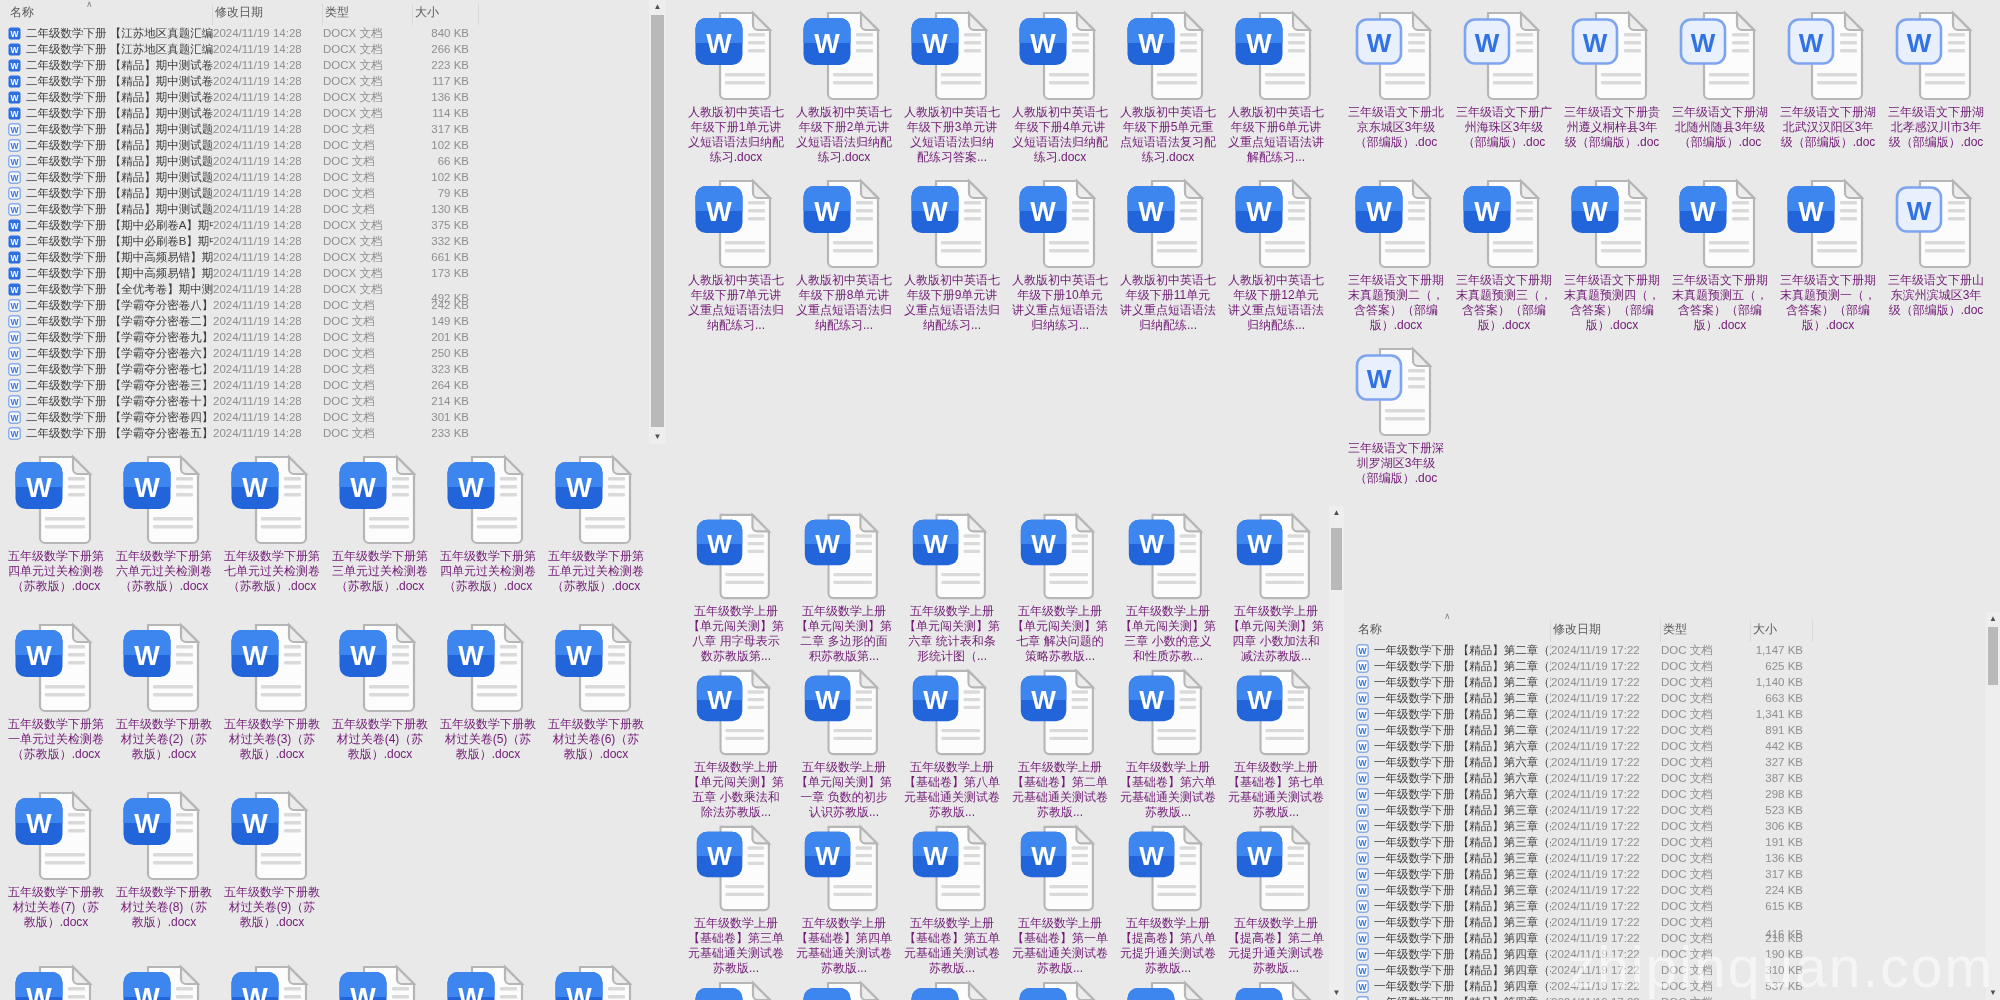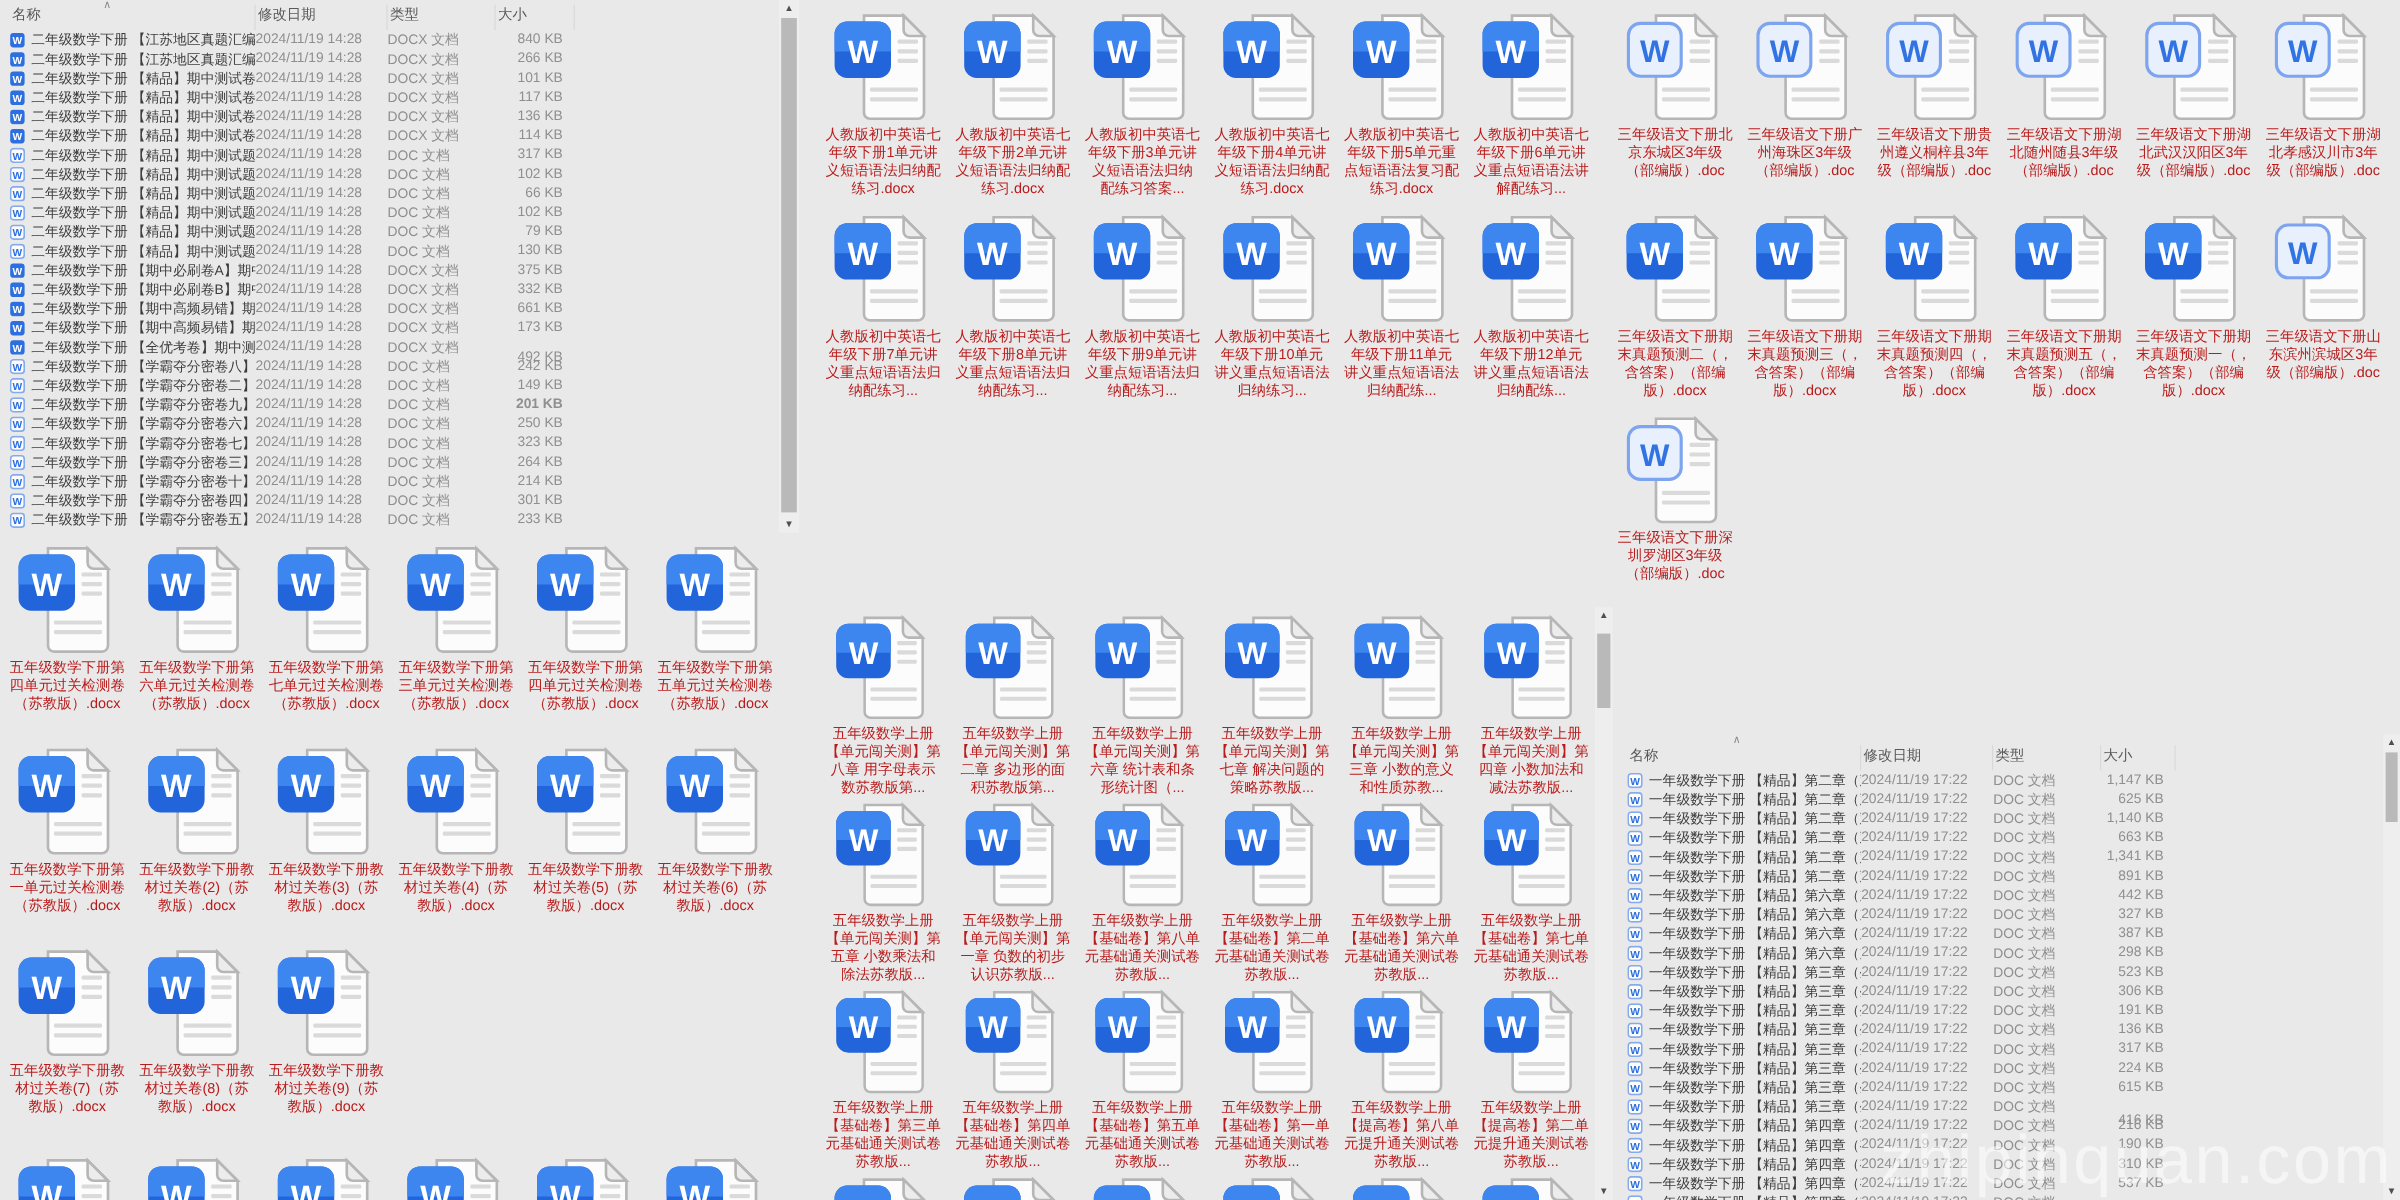--- a/index.html
+++ b/index.html
@@ -23,21 +23,21 @@
   .namecell{display:flex;align-items:center;gap:5px}
   .namecell svg{flex-shrink:0}
   .nametext{overflow:hidden;white-space:nowrap}
   .meta{color:#8f8f8f}
   .sizecell{text-align:right;padding-right:10px;color:#8f8f8f}
 
   
   .grid{display:flex;flex-wrap:wrap;align-content:flex-start}
   .gitem{width:108px;height:168px;display:flex;flex-direction:column;align-items:center;padding-top:6px;box-sizing:border-box}
   .gitem.short{height:156px}
-  .glabel{margin-top:3px;font-size:12px;line-height:15px;text-align:center;color:#b91c1c;width:96px;word-break:break-all;overflow:hidden;max-height:62px}
+  .glabel{margin-top:3px;font-size:12px;line-height:15px;text-align:center;color:#701a75;width:96px;word-break:break-all;overflow:hidden;max-height:62px}
   .bl-lab .glabel{max-height:77px}
 
   
   .vsb{position:absolute;background:#eeeeee;z-index:20}
   .sarr{height:14px;display:flex;align-items:center;justify-content:center;font-size:8px;color:#4f4f4f;line-height:1;user-select:none}
   .sarr-b{position:absolute;bottom:0;left:0;right:0}
   .sthumb{position:absolute;left:2px;right:2px;background:#b9b9b9}
 
   
   #watermark{position:absolute;right:6px;bottom:0;text-align:right;z-index:50;line-height:1.12;pointer-events:none}
@@ -91,21 +91,21 @@
       <div class="frow">
         <div class="cell namecell" style="width: 205px;">
           <svg width="13" height="13" viewBox="0 0 13 13">
             <rect x="0.5" y="0.5" width="12" height="12" rx="2.6" fill="#2b6fe0"></rect>
             <text x="6.5" y="10" text-anchor="middle" font-size="8.5" font-weight="bold" fill="#ffffff" font-family="Liberation Sans, sans-serif">W</text>
           </svg>
           <span class="nametext">二年级数学下册 【精品】期中测试卷（...</span>
         </div>
         <div class="cell meta" style="width: 110px;">2024/11/19 14:28</div>
         <div class="cell meta" style="width: 90px;">DOCX 文档</div>
-        <div class="cell sizecell" style="width: 66px;">101 KB</div>
+        <div class="cell sizecell" style="width: 66px;">223 KB</div>
       </div>
       <div class="frow">
         <div class="cell namecell" style="width: 205px;">
           <svg width="13" height="13" viewBox="0 0 13 13">
             <rect x="0.5" y="0.5" width="12" height="12" rx="2.6" fill="#2b6fe0"></rect>
             <text x="6.5" y="10" text-anchor="middle" font-size="8.5" font-weight="bold" fill="#ffffff" font-family="Liberation Sans, sans-serif">W</text>
           </svg>
           <span class="nametext">二年级数学下册 【精品】期中测试卷（...</span>
         </div>
         <div class="cell meta" style="width: 110px;">2024/11/19 14:28</div>
@@ -295,21 +295,21 @@
       <div class="frow">
         <div class="cell namecell" style="width: 205px;">
           <svg width="13" height="13" viewBox="0 0 13 13">
             <rect x="0.8" y="0.8" width="11.4" height="11.4" rx="2.6" fill="#fdfdfd" stroke="#85abef" stroke-width="1.4"></rect>
             <text x="6.5" y="10" text-anchor="middle" font-size="8.5" font-weight="bold" fill="#2b6fe0" font-family="Liberation Sans, sans-serif">W</text>
           </svg>
           <span class="nametext">二年级数学下册 【学霸夺分密卷九】期...</span>
         </div>
         <div class="cell meta" style="width: 110px;">2024/11/19 14:28</div>
         <div class="cell meta" style="width: 90px;">DOC 文档</div>
-        <div class="cell sizecell" style="width: 66px; font-weight: bold;">201 KB</div>
+        <div class="cell sizecell" style="width: 66px;">201 KB</div>
       </div>
       <div class="frow">
         <div class="cell namecell" style="width: 205px;">
           <svg width="13" height="13" viewBox="0 0 13 13">
             <rect x="0.8" y="0.8" width="11.4" height="11.4" rx="2.6" fill="#fdfdfd" stroke="#85abef" stroke-width="1.4"></rect>
             <text x="6.5" y="10" text-anchor="middle" font-size="8.5" font-weight="bold" fill="#2b6fe0" font-family="Liberation Sans, sans-serif">W</text>
           </svg>
           <span class="nametext">二年级数学下册 【学霸夺分密卷六】期...</span>
         </div>
         <div class="cell meta" style="width: 110px;">2024/11/19 14:28</div>

